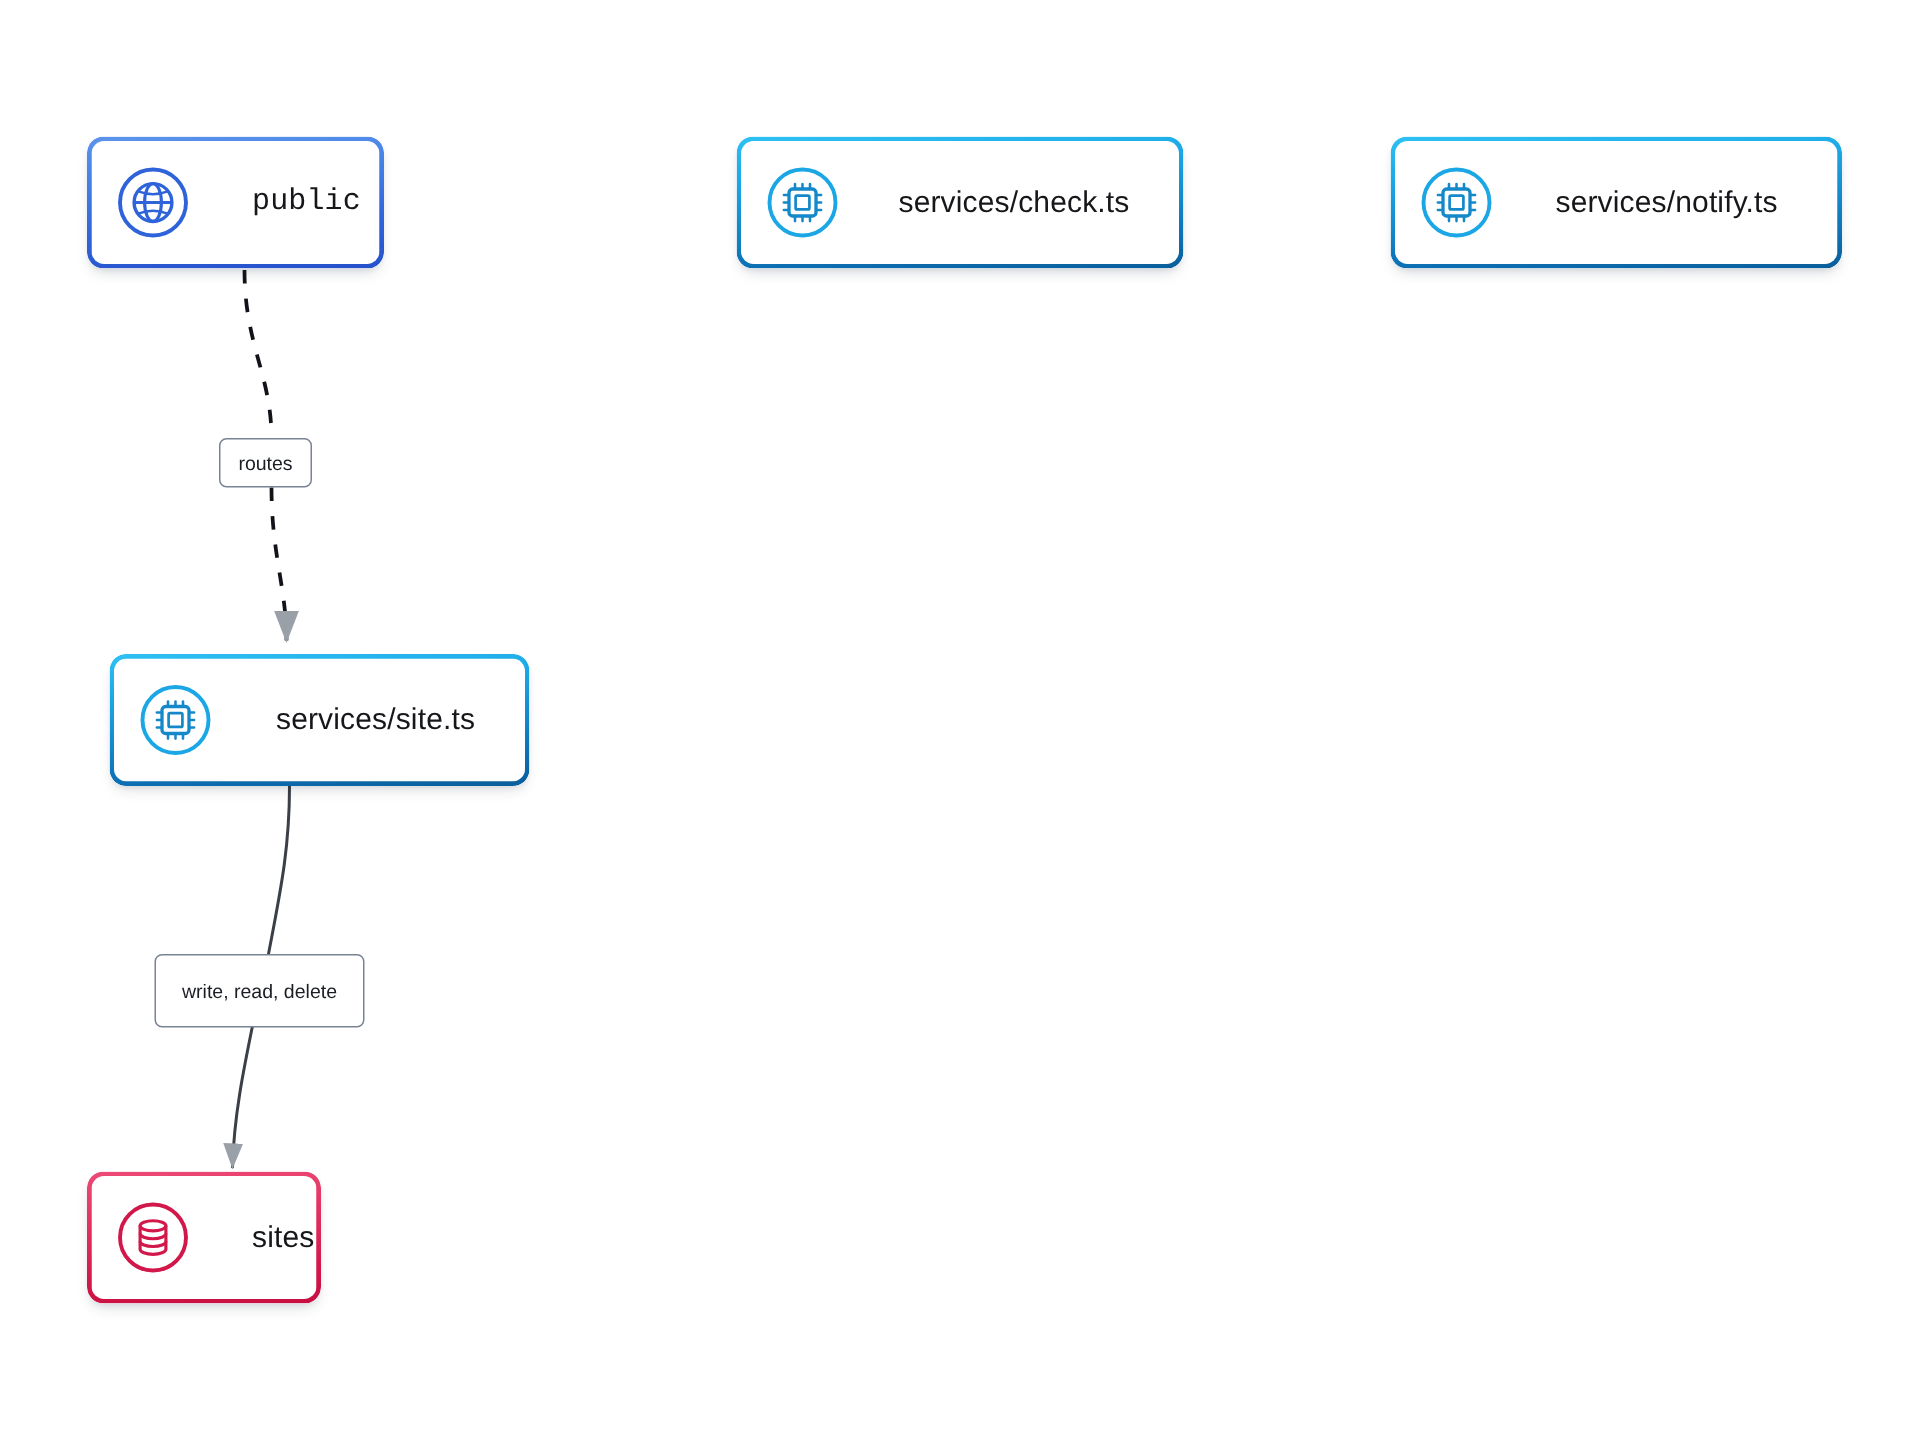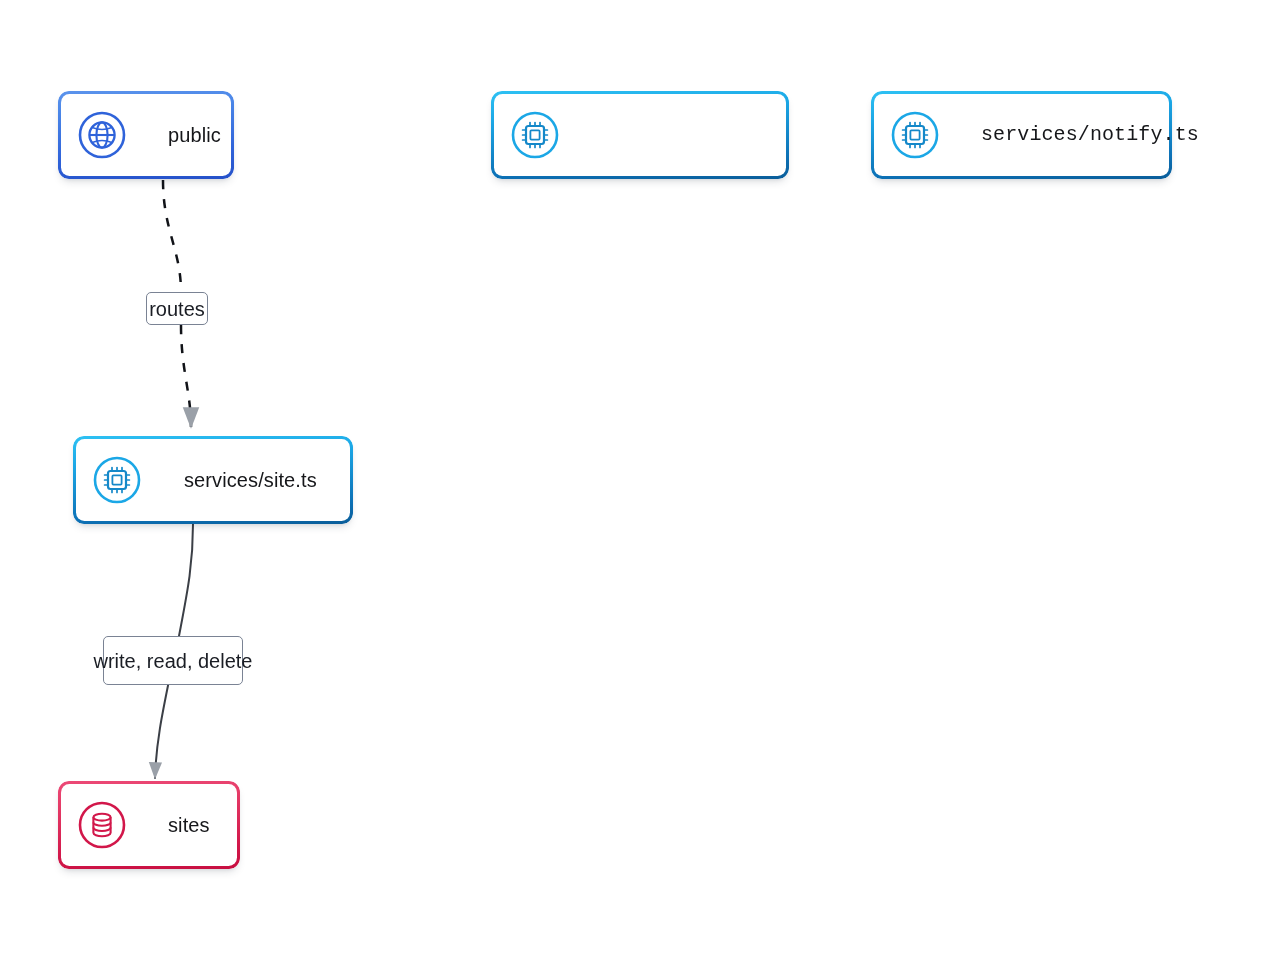--- a/index.html
+++ b/index.html
@@ -77,21 +77,21 @@
   }
 
   
   .edge-label {
     position: absolute;
     box-sizing: border-box;
     background: #ffffff;
     border: 1.2px solid #7a8394;
     border-radius: 5px;
     color: #1a1d24;
-    font-size: 20px;
+    font-size: 13px;
     line-height: 1;
     display: flex;
     align-items: center;
     justify-content: center;
     white-space: nowrap;
   }
 </style>
 </head>
 <body>
 
@@ -112,21 +112,21 @@
   </svg>
 
   <div class="edge-label" style="left:146px; top:292px; width:62px; height:33px;">
     <span>routes</span>
   </div>
 
   <div class="edge-label" style="left:103px; top:636px; width:140px; height:49px;">
     <span>write, read, delete</span>
   </div>
 
-  <div class="node gradient-blue" style="left:58px; top:91px; width:176px; height:88px;">
+  <div class="node gradient-blue" style="left:58px; top:91px; width:198px; height:88px;font-family:Liberation Mono, monospace;">
     <span class="node-icon" style="left:20px; top:20px; width:48px; height:48px;">
       <svg width="48" height="48" viewBox="0 0 48 48" xmlns="http://www.w3.org/2000/svg">
         <circle cx="24" cy="24" r="22" fill="none" stroke="#2f63da" stroke-width="2.6"></circle>
         <circle cx="24" cy="24" r="12.6" fill="none" stroke="#2f63da" stroke-width="2.3"></circle>
         <ellipse cx="24" cy="24" rx="5.6" ry="12.6" fill="none" stroke="#2f63da" stroke-width="2.1"></ellipse>
         <line x1="11.6" y1="24" x2="36.4" y2="24" stroke="#2f63da" stroke-width="2.1"></line>
         <path d="M 14.2 16.6 Q 24 20.4 33.8 16.6" fill="none" stroke="#2f63da" stroke-width="1.6"></path>
         <path d="M 14.2 31.4 Q 24 27.6 33.8 31.4" fill="none" stroke="#2f63da" stroke-width="1.6"></path>
       </svg>
     </span>
@@ -148,23 +148,24 @@
           <line x1="29" y1="33.4" x2="29" y2="36.4"></line>
           <line x1="11.6" y1="19" x2="14.6" y2="19"></line>
           <line x1="11.6" y1="24" x2="14.6" y2="24"></line>
           <line x1="11.6" y1="29" x2="14.6" y2="29"></line>
           <line x1="33.4" y1="19" x2="36.4" y2="19"></line>
           <line x1="33.4" y1="24" x2="36.4" y2="24"></line>
           <line x1="33.4" y1="29" x2="36.4" y2="29"></line>
         </g>
       </svg>
     </span>
-  </div>
-
-  <div class="node gradient-cyan" style="left:871px; top:91px; width:301px; height:88px;font-family:Liberation Mono, monospace;">
+    <span class="node-label" style="left:108px; top:0; height:88px; line-height:88px; font-size:20px;">services/check.ts</span>
+  </div>
+
+  <div class="node gradient-cyan" style="left:927px; top:91px; width:301px; height:88px;">
     <span class="node-icon" style="left:20px; top:20px; width:48px; height:48px;">
       <svg width="48" height="48" viewBox="0 0 48 48" xmlns="http://www.w3.org/2000/svg">
         <circle cx="24" cy="24" r="22" fill="none" stroke="#1ba7e6" stroke-width="2.6"></circle>
         <rect x="15" y="15" width="18" height="18" rx="2.4" fill="none" stroke="#1488c9" stroke-width="2.2"></rect>
         <rect x="19.4" y="19.4" width="9.2" height="9.2" rx="1" fill="none" stroke="#1488c9" stroke-width="1.8"></rect>
         <g stroke="#1488c9" stroke-width="1.7" stroke-linecap="round">
           <line x1="19" y1="11.6" x2="19" y2="14.6"></line>
           <line x1="24" y1="11.6" x2="24" y2="14.6"></line>
           <line x1="29" y1="11.6" x2="29" y2="14.6"></line>
           <line x1="19" y1="33.4" x2="19" y2="36.4"></line>
@@ -200,21 +201,21 @@
           <line x1="11.6" y1="29" x2="14.6" y2="29"></line>
           <line x1="33.4" y1="19" x2="36.4" y2="19"></line>
           <line x1="33.4" y1="24" x2="36.4" y2="24"></line>
           <line x1="33.4" y1="29" x2="36.4" y2="29"></line>
         </g>
       </svg>
     </span>
     <span class="node-label" style="left:111px; top:0; height:88px; line-height:88px; font-size:20px;">services/site.ts</span>
   </div>
 
-  <div class="node gradient-crimson" style="left:58px; top:781px; width:182px; height:88px;">
+  <div class="node gradient-crimson" style="left:58px; top:781px; width:156px; height:88px;">
     <span class="node-icon" style="left:20px; top:20px; width:48px; height:48px;">
       <svg width="48" height="48" viewBox="0 0 48 48" xmlns="http://www.w3.org/2000/svg">
         <circle cx="24" cy="24" r="22" fill="none" stroke="#d2174a" stroke-width="2.6"></circle>
         <g fill="none" stroke="#d2174a" stroke-width="2.1">
           <ellipse cx="24" cy="16.2" rx="8.6" ry="3.4"></ellipse>
           <path d="M 15.4 16.2 L 15.4 31.8 C 15.4 33.7 19.3 35.2 24 35.2 C 28.7 35.2 32.6 33.7 32.6 31.8 L 32.6 16.2"></path>
           <path d="M 15.4 21.4 C 15.4 23.3 19.3 24.8 24 24.8 C 28.7 24.8 32.6 23.3 32.6 21.4"></path>
           <path d="M 15.4 26.6 C 15.4 28.5 19.3 30.0 24 30.0 C 28.7 30.0 32.6 28.5 32.6 26.6"></path>
         </g>
       </svg>

